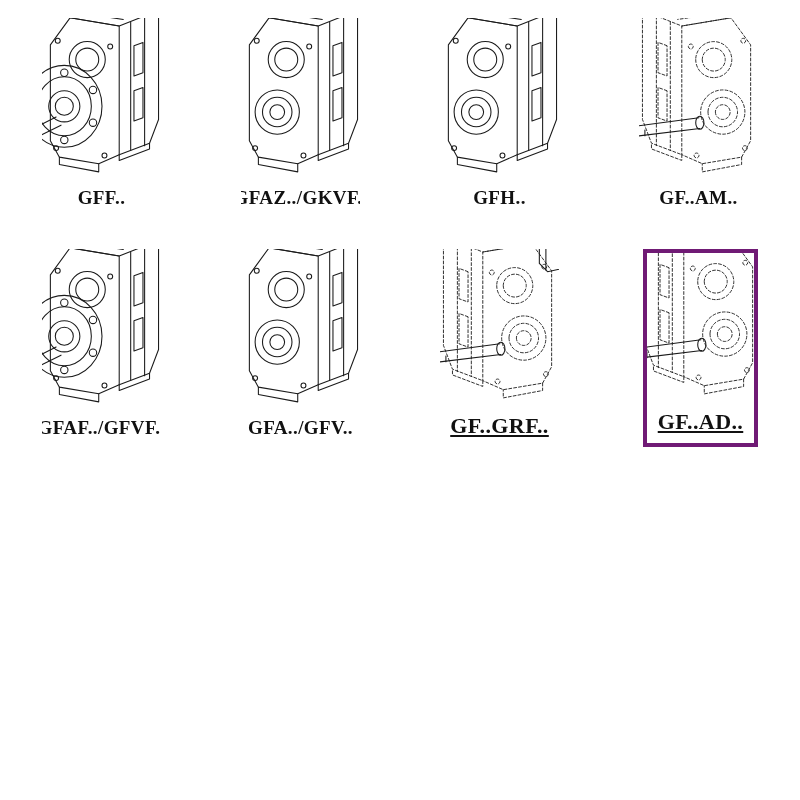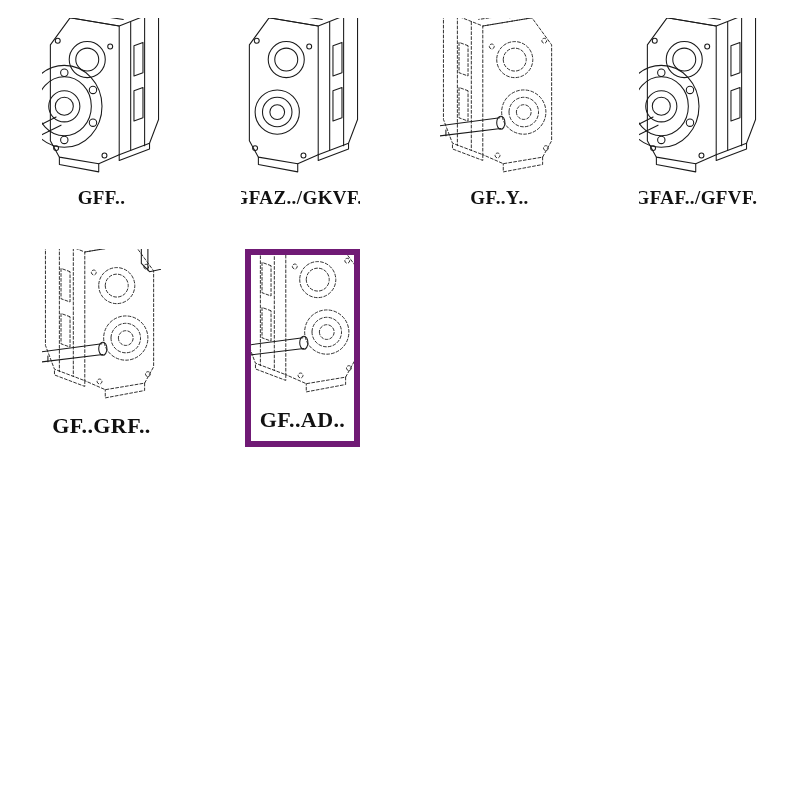--- a/index.html
+++ b/index.html
@@ -31,22 +31,22 @@
   }
   .label {
     font-weight: bold;
     font-size: 19px;
     letter-spacing: 0.4px;
     color: #111;
     margin: 2px 0 8px 0;
     white-space: nowrap;
     text-align: center;
   }
-  .cell-lg .label { font-size: 22px; }
-  .cell-boxed { border: 6px solid #701a75; margin-left: 44px; }
+  .cell-lg .label { font-size: 22px; text-decoration: underline; }
+  .cell-boxed { border: 4px solid #701a75; margin-left: 44px; }
 
   
   .ln {
     fill: none;
     stroke: #1b1b1b;
     stroke-width: 1.3;
     stroke-linejoin: round;
     stroke-linecap: round;
   }
   .dash { stroke-dasharray: 3.5 2.5; stroke-width: 1.1; }
@@ -163,46 +163,64 @@
       <use href="#geo-plug" class="ln"></use>
       <use href="#geo-body" class="ln"></use>
       <use href="#geo-bore-upper" class="ln"></use>
       <use href="#geo-bore-lower" class="ln"></use>
     </svg>
     <figcaption class="label">GFAZ../GKVF..</figcaption>
   </figure>
 
 
 
-
+  <figure class="cell">
+    <svg class="draw" viewBox="0 0 200 266" aria-hidden="true">
+      <use href="#geo-plug" class="ln"></use>
+      <use href="#geo-body" class="ln"></use>
+      <use href="#geo-bore-upper" class="ln"></use>
+      <use href="#geo-bore-lower" class="ln"></use>
+    </svg>
+    <figcaption class="label">GFH..</figcaption>
+  </figure>
 
 
   <figure class="cell">
     <svg class="draw" viewBox="0 0 200 266" aria-hidden="true">
       <g transform="translate(200,0) scale(-1,1)">
         <use href="#geo-body" class="ln dash"></use>
         <use href="#geo-bore-upper" class="ln dash"></use>
         <use href="#geo-bore-lower" class="ln dash"></use>
       </g>
       <use href="#geo-shaft-long" class="ln"></use>
-      <use href="#geo-motor" class="ln"></use>
-    </svg>
-    <figcaption class="label">GF..Y..</figcaption>
-  </figure>
+      <use href="#geo-topflange" class="ln"></use>
+    </svg>
+    <figcaption class="label">GF..AM..</figcaption>
+  </figure>
+
 
   <figure class="cell">
     <svg class="draw" viewBox="0 0 200 266" aria-hidden="true">
       <use href="#geo-plug" class="ln"></use>
       <use href="#geo-body" class="ln"></use>
       <use href="#geo-bore-upper" class="ln"></use>
       <use href="#geo-flange" class="ln"></use>
     </svg>
     <figcaption class="label">GFAF../GFVF..</figcaption>
   </figure>
 
+  <figure class="cell">
+    <svg class="draw" viewBox="0 0 200 266" aria-hidden="true">
+      <use href="#geo-plug" class="ln"></use>
+      <use href="#geo-body" class="ln"></use>
+      <use href="#geo-bore-upper" class="ln"></use>
+      <use href="#geo-bore-lower" class="ln"></use>
+    </svg>
+    <figcaption class="label">GFA../GFV..</figcaption>
+  </figure>
 
   <figure class="cell cell-lg">
     <svg class="draw" viewBox="0 0 200 266" aria-hidden="true">
       <g transform="translate(200,0) scale(-1,1)">
         <use href="#geo-body" class="ln dash"></use>
         <use href="#geo-bore-upper" class="ln dash"></use>
         <use href="#geo-bore-lower" class="ln dash"></use>
       </g>
       <use href="#geo-shaft-long" class="ln"></use>
       <use href="#geo-sidebox" class="ln"></use>

